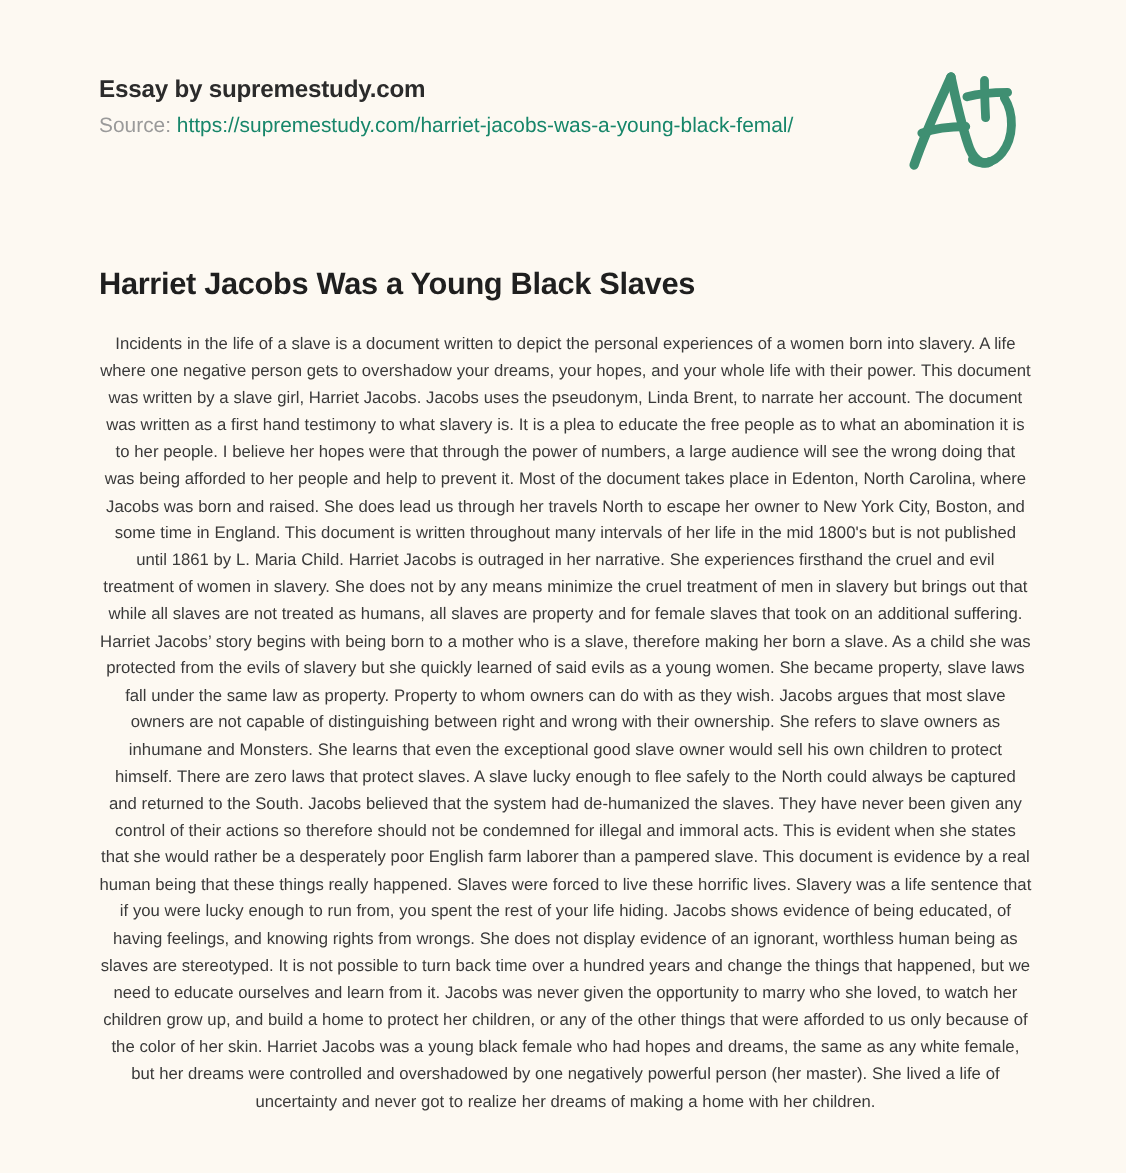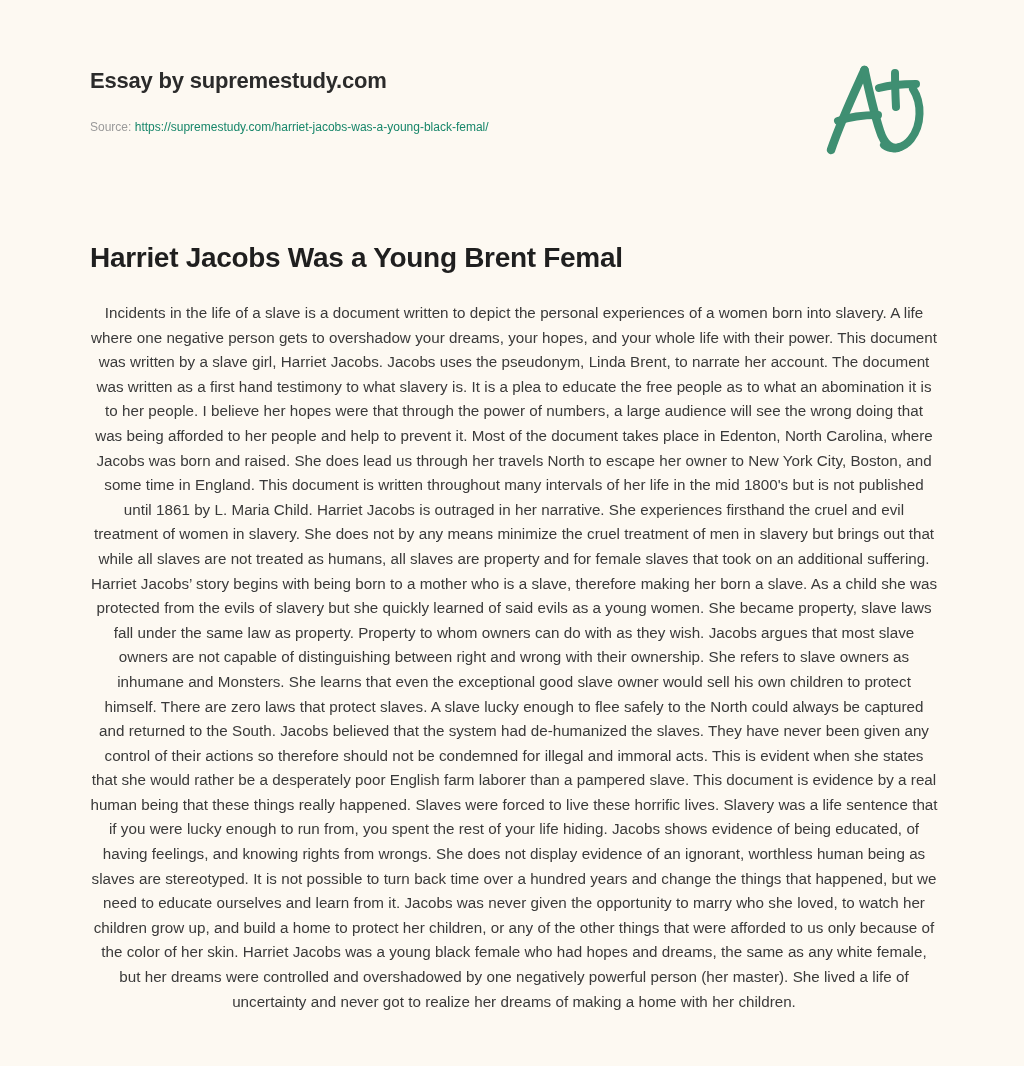--- a/index.html
+++ b/index.html
@@ -42,22 +42,22 @@
     font-weight: bold;
     color: #2b2b2b;
     letter-spacing: -0.2px;
     line-height: 1.2;
     white-space: nowrap;
   }
 
   .source-line {
     position: absolute;
     left: 90px;
-    top: 120px;
-    font-size: 12px;
+    top: 103px;
+    font-size: 19px;
     color: #9a9a9a;
     line-height: 1.3;
     white-space: nowrap;
   }
 
   .source-label {
     color: #9a9a9a;
   }
 
   .source-url {
@@ -134,17 +134,17 @@
           <path d="M67 33 C78 30, 92 29, 104 29" stroke-width="8"></path>
 
           <path d="M101 34 C110 48, 110 70, 99 84 C92 93, 80 96, 72 90" stroke-width="8"></path>
         </g>
       </svg>
     </div>
 
   </div>
 
   <article class="article">
-    <h2 class="article-title">Harriet Jacobs Was a Young Brent Femal</h2>
+    <h2 class="article-title">Harriet Jacobs Was a Young Black Slaves</h2>
     <p class="article-body">Incidents in the life of a slave is a document written to depict the personal experiences of a women born into slavery. A life where one negative person gets to overshadow your dreams, your hopes, and your whole life with their power. This document was written by a slave girl, Harriet Jacobs. Jacobs uses the pseudonym, Linda Brent, to narrate her account. The document was written as a first hand testimony to what slavery is. It is a plea to educate the free people as to what an abomination it is to her people. I believe her hopes were that through the power of numbers, a large audience will see the wrong doing that was being afforded to her people and help to prevent it. Most of the document takes place in Edenton, North Carolina, where Jacobs was born and raised. She does lead us through her travels North to escape her owner to New York City, Boston, and some time in England. This document is written throughout many intervals of her life in the mid 1800's but is not published until 1861 by L. Maria Child. Harriet Jacobs is outraged in her narrative. She experiences firsthand the cruel and evil treatment of women in slavery. She does not by any means minimize the cruel treatment of men in slavery but brings out that while all slaves are not treated as humans, all slaves are property and for female slaves that took on an additional suffering. Harriet Jacobs’ story begins with being born to a mother who is a slave, therefore making her born a slave. As a child she was protected from the evils of slavery but she quickly learned of said evils as a young women. She became property, slave laws fall under the same law as property. Property to whom owners can do with as they wish. Jacobs argues that most slave owners are not capable of distinguishing between right and wrong with their ownership. She refers to slave owners as inhumane and Monsters. She learns that even the exceptional good slave owner would sell his own children to protect himself. There are zero laws that protect slaves. A slave lucky enough to flee safely to the North could always be captured and returned to the South. Jacobs believed that the system had de-humanized the slaves. They have never been given any control of their actions so therefore should not be condemned for illegal and immoral acts. This is evident when she states that she would rather be a desperately poor English farm laborer than a pampered slave. This document is evidence by a real human being that these things really happened. Slaves were forced to live these horrific lives. Slavery was a life sentence that if you were lucky enough to run from, you spent the rest of your life hiding. Jacobs shows evidence of being educated, of having feelings, and knowing rights from wrongs. She does not display evidence of an ignorant, worthless human being as slaves are stereotyped. It is not possible to turn back time over a hundred years and change the things that happened, but we need to educate ourselves and learn from it. Jacobs was never given the opportunity to marry who she loved, to watch her children grow up, and build a home to protect her children, or any of the other things that were afforded to us only because of the color of her skin. Harriet Jacobs was a young black female who had hopes and dreams, the same as any white female, but her dreams were controlled and overshadowed by one negatively powerful person (her master). She lived a life of uncertainty and never got to realize her dreams of making a home with her children.</p>
   </article>
 
 </div>
 
 </body></html>

